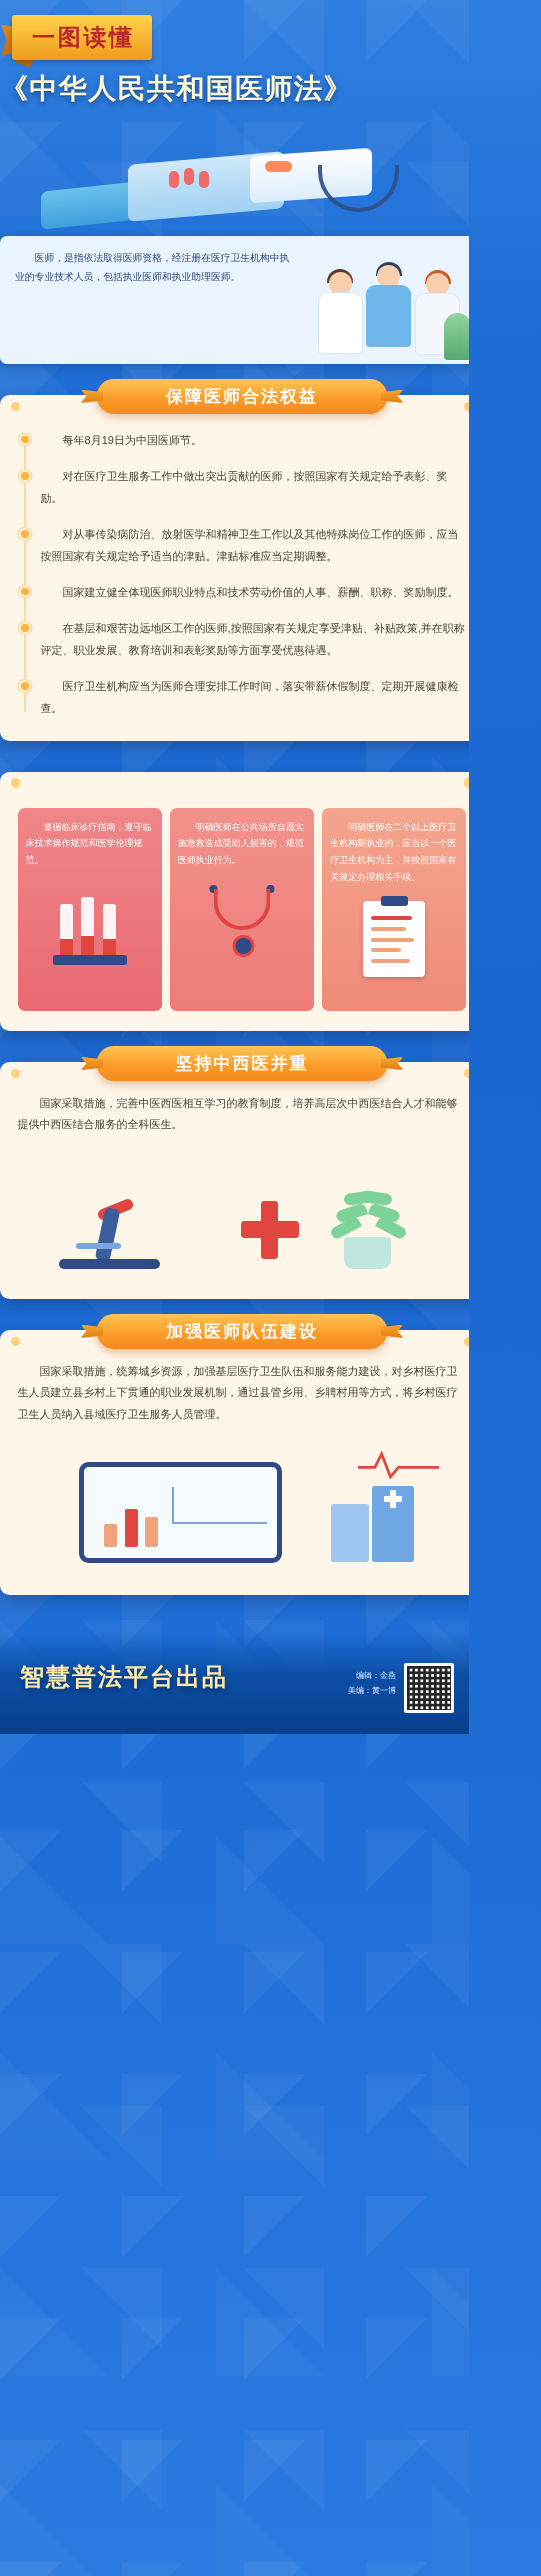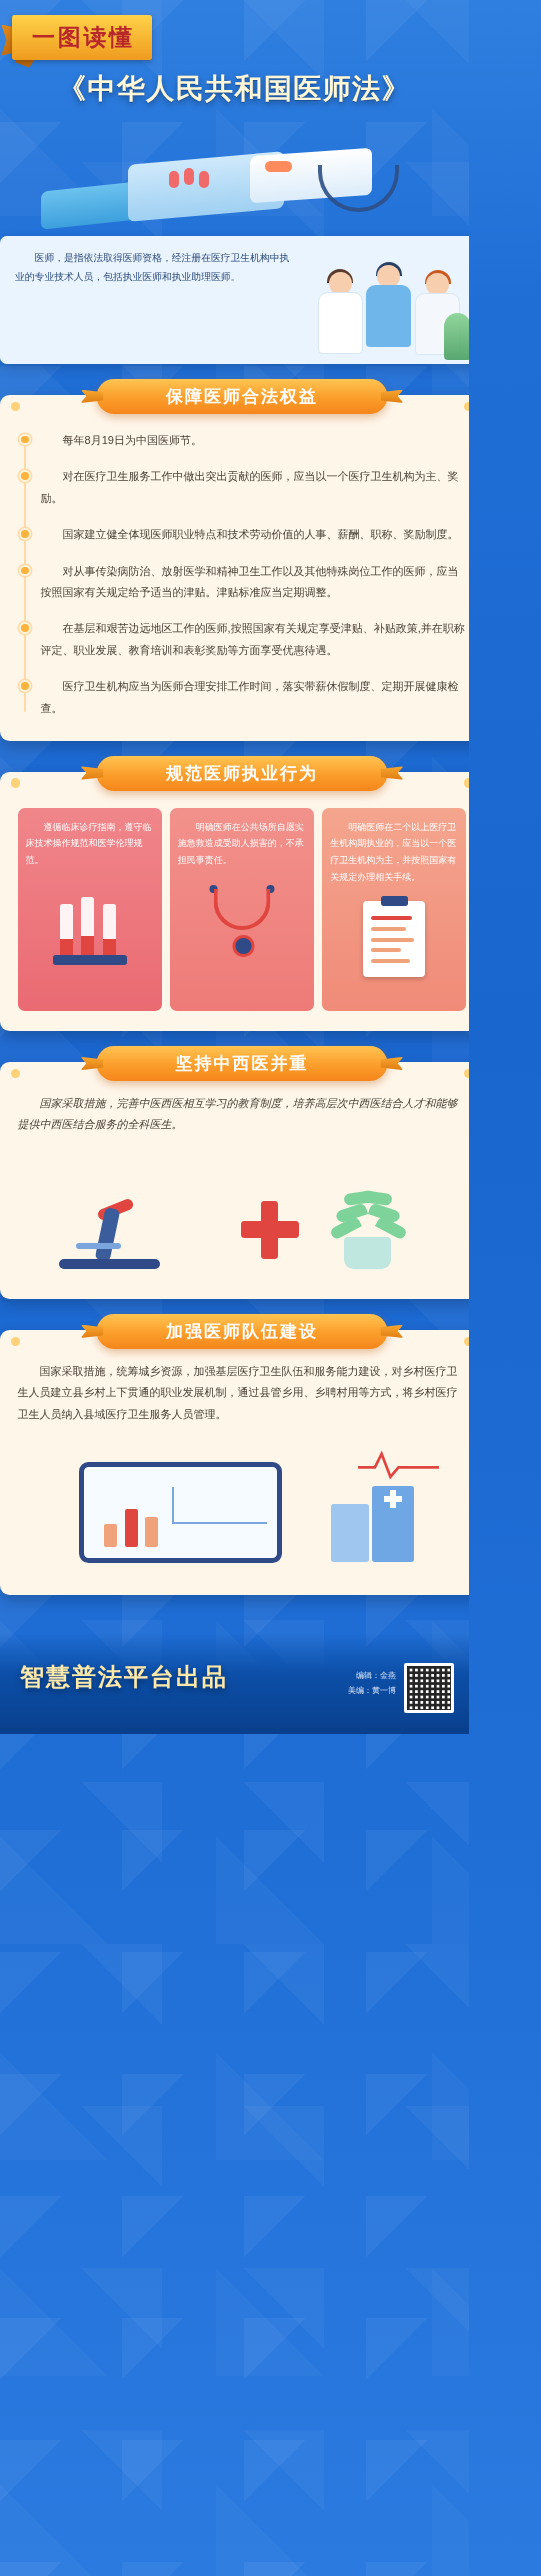--- a/index.html
+++ b/index.html
@@ -55,21 +55,21 @@
   .ribbon-fold {
     position: absolute;
     left: 2.7px; top: 39px;
     width: 24px; height: 13.5px;
     background: #b8660d;
     clip-path: polygon(0 0,100% 0,60% 100%,0 60%);
     z-index: 1;
   }
   .main-title {
     margin: 10.8px 0 0 0;
-    text-align: center;
+    text-align: left;
     font-size: 28px;
     font-weight: bold;
     letter-spacing: 1.4px;
     color: #fff7d6;
     text-shadow: 0 1.4px 0 #1b4f9c, 0 2.7px 6.8px rgba(0,0,0,.35);
     font-family: "Liberation Serif", "DejaVu Serif", serif;
   }
 
   
   .hero {
@@ -377,65 +377,64 @@
   <div class="section">
     <div class="sec-title">保障医师合法权益<span class="wing l"></span><span class="wing r"></span></div>
     <div class="card">
       <div class="tl">
         <div class="tl-item">
             <span class="dot"></span>
             <div class="txt">每年8月19日为中国医师节。</div>
           </div>
         <div class="tl-item">
             <span class="dot"></span>
-            <div class="txt">对在医疗卫生服务工作中做出突出贡献的医师，应当以一个医疗卫生机构为主、奖励。</div>
+            <div class="txt">对在医疗卫生服务工作中做出突出贡献的医师，按照国家有关规定给予表彰、奖励。</div>
+          </div>
+        <div class="tl-item">
+            <span class="dot"></span>
+            <div class="txt">对从事传染病防治、放射医学和精神卫生工作以及其他特殊岗位工作的医师，应当按照国家有关规定给予适当的津贴。津贴标准应当定期调整。</div>
           </div>
         <div class="tl-item">
             <span class="dot"></span>
             <div class="txt">国家建立健全体现医师职业特点和技术劳动价值的人事、薪酬、职称、奖励制度。</div>
           </div>
         <div class="tl-item">
             <span class="dot"></span>
-            <div class="txt">对从事传染病防治、放射医学和精神卫生工作以及其他特殊岗位工作的医师，应当按照国家有关规定给予适当的津贴。津贴标准应当定期调整。</div>
-          </div>
-        <div class="tl-item">
-            <span class="dot"></span>
             <div class="txt">在基层和艰苦边远地区工作的医师,按照国家有关规定享受津贴、补贴政策,并在职称评定、职业发展、教育培训和表彰奖励等方面享受优惠待遇。</div>
           </div>
         <div class="tl-item">
             <span class="dot"></span>
             <div class="txt">医疗卫生机构应当为医师合理安排工作时间，落实带薪休假制度、定期开展健康检查。</div>
           </div>
       </div>
     </div>
   </div>
 
   <div class="section">
-    <div class="sec-title">规范医师执业行为<span class="wing l"></span><span class="wing r"></span></div>
     <div class="card">
       <div class="cols">
         <div class="col c1">
           <div class="ctxt">遵循临床诊疗指南，遵守临床技术操作规范和医学伦理规范。</div>
           <div class="art">
             <div class="tubes">
               <div class="tube">
                   <i></i>
                 </div>
               <div class="tube">
                   <i></i>
                 </div>
               <div class="tube">
                   <i></i>
                 </div>
               <div class="rack"></div>
             </div>
           </div>
         </div>
         <div class="col c2">
-          <div class="ctxt">明确医师在公共场所自愿实施急救造成受助人损害的，不承担民事责任。</div>
+          <div class="ctxt">明确医师在公共场所自愿实施急救造成受助人损害的，规范医师执业行为。</div>
           <div class="art">
             <div class="steth2">
               <span class="ear l"></span>
                 <span class="ear r"></span>
               <div class="tubing"></div>
               <div class="bell"></div>
             </div>
           </div>
         </div>
         <div class="col c3">
@@ -452,21 +451,21 @@
           </div>
         </div>
       </div>
     </div>
   </div>
 
   <div class="section">
     <div class="sec-title">坚持中西医并重<span class="wing l"></span><span class="wing r"></span></div>
     <div class="card">
       <div class="tl-item" style="padding-left:0;">
-        <div class="txt" style="text-indent:2em;font-style:italic;">国家采取措施，完善中医西医相互学习的教育制度，培养高层次中西医结合人才和能够提供中西医结合服务的全科医生。</div>
+        <div class="txt" style="text-indent:2em;">国家采取措施，完善中医西医相互学习的教育制度，培养高层次中西医结合人才和能够提供中西医结合服务的全科医生。</div>
       </div>
       <div class="tcm-art">
         <div class="microscope">
           <div class="eye"></div>
             <div class="arm"></div>
             <div class="stage"></div>
             <div class="base"></div>
         </div>
         <div class="cross">
             <span class="h"></span>

